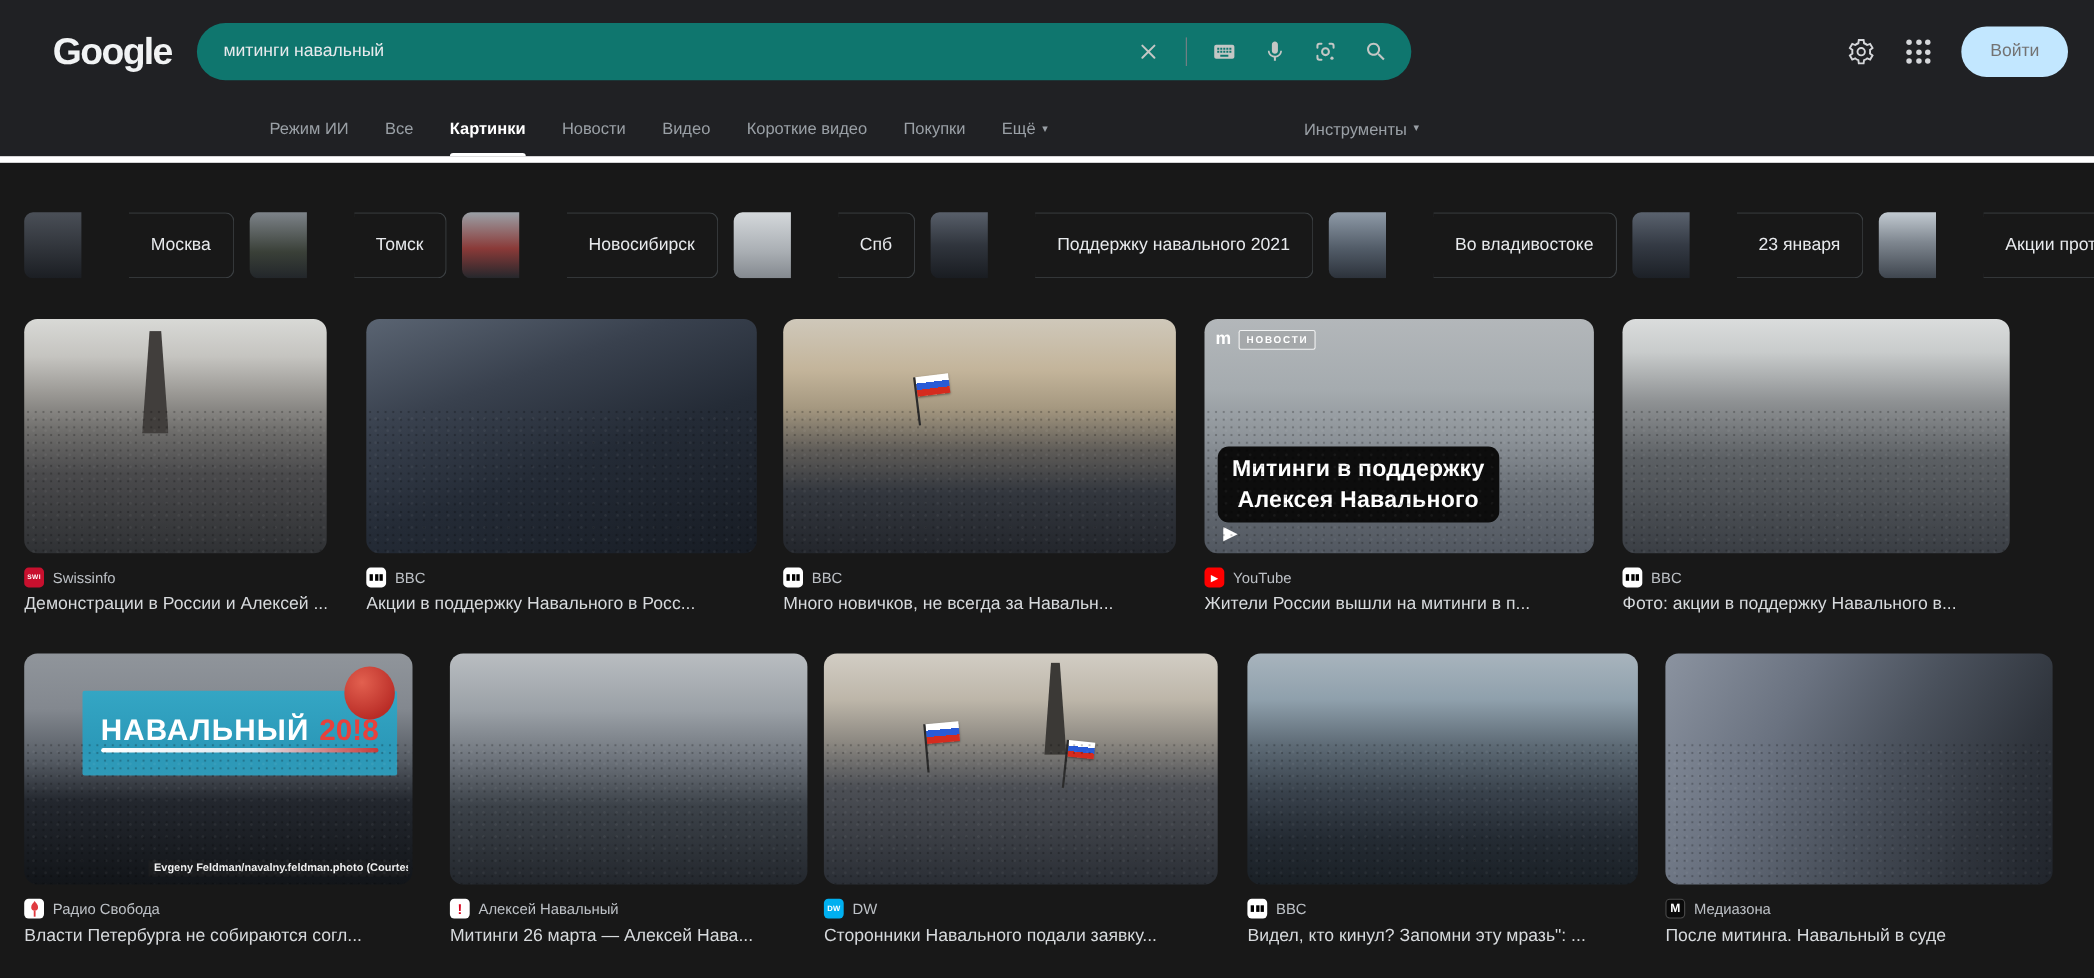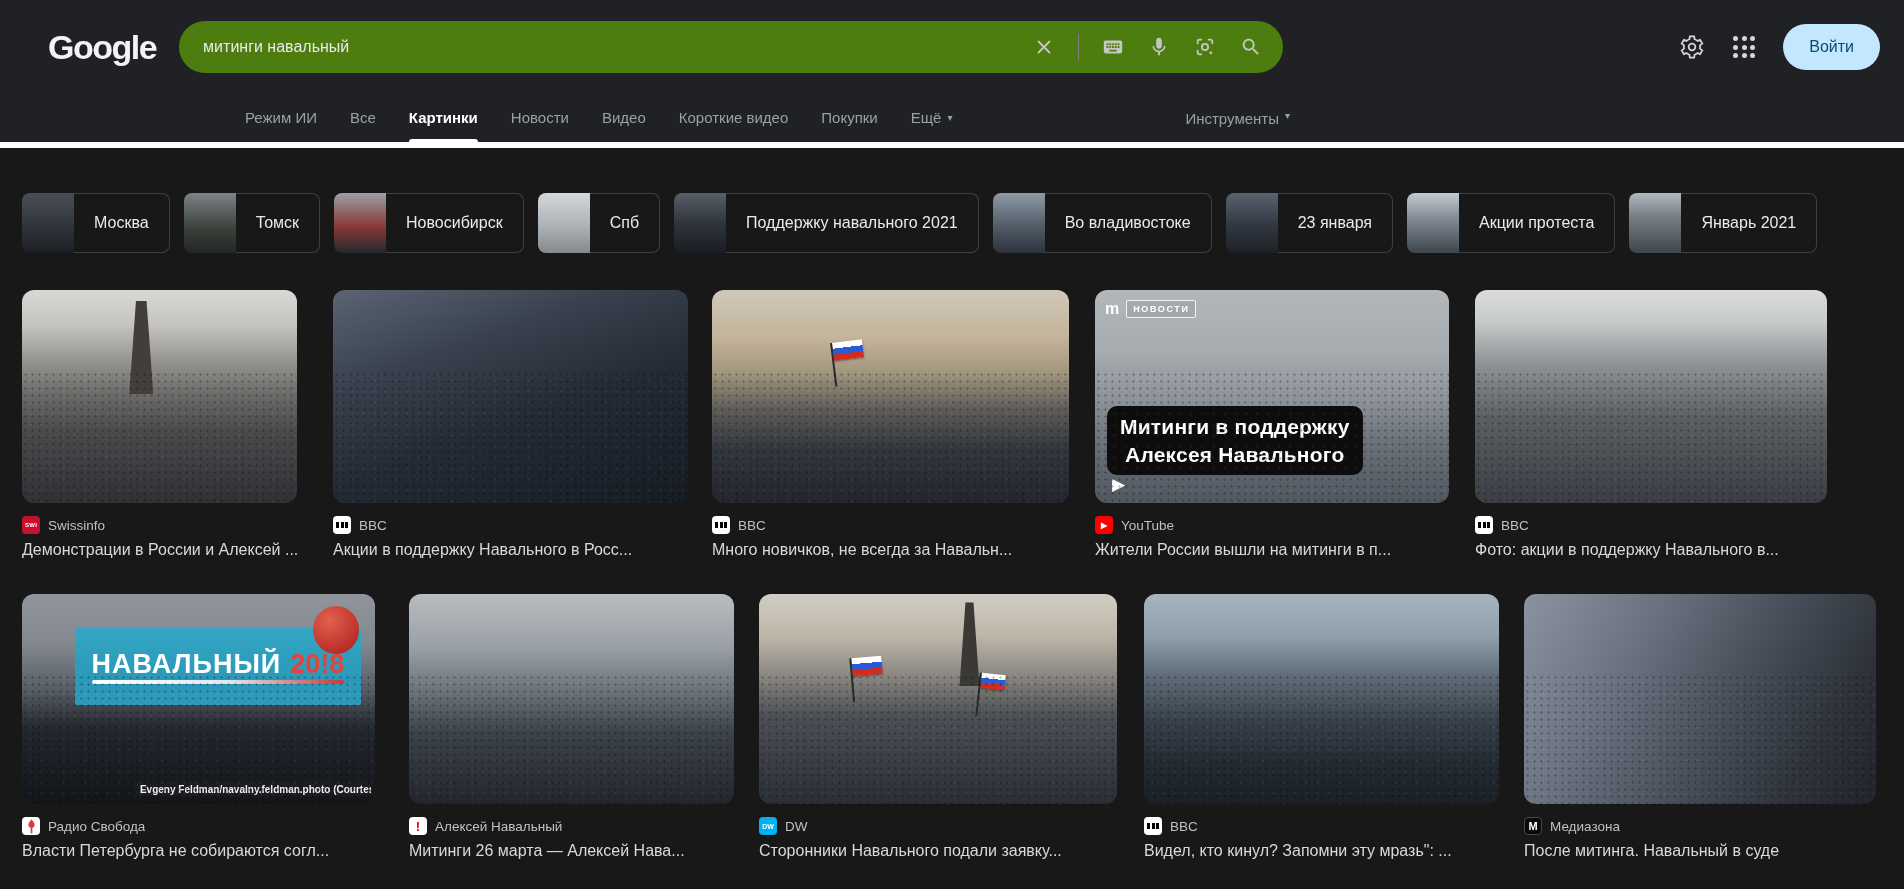--- a/index.html
+++ b/index.html
@@ -4,42 +4,42 @@
 <style>
   * { margin:0; padding:0; box-sizing:border-box; }
   html,body { background:#181818; }
   body { font-family:"Liberation Sans", sans-serif; }
   .page { position:relative; width:1904px; height:889px; background:#181818; overflow:hidden; }
 
   
   .top { background:#202124; border-bottom:6px solid #ffffff; }
   header { display:flex; align-items:center; height:94px; }
   .logo { margin-left:48px; font-size:34px; font-weight:700; letter-spacing:-1.5px; color:#f1f3f4; cursor:pointer; }
-  .searchbar { margin-left:23px; width:1104px; height:52px; background:#4d7c0f; border-radius:26px; display:flex; align-items:center; padding:0 20px 0 24px; }
+  .searchbar { margin-left:23px; width:1104px; height:52px; background:#0f766e; border-radius:26px; display:flex; align-items:center; padding:0 20px 0 24px; }
   .search-input { flex:1; background:transparent; border:none; outline:none; color:#e8eaed; font-size:16px; font-family:"Liberation Sans",sans-serif; }
   .sb-icons { display:flex; align-items:center; gap:22px; }
   .sbi { width:24px; height:24px; display:flex; align-items:center; justify-content:center; cursor:pointer; }
   .sbi svg { width:22px; height:22px; }
   .sb-sep { width:1px; height:26px; background:#7d8186; }
   .header-right { margin-left:auto; margin-right:24px; display:flex; align-items:center; gap:26px; }
   .hicon { width:26px; height:26px; display:flex; align-items:center; justify-content:center; cursor:pointer; }
   .apps-grid { display:grid; grid-template-columns:repeat(3,5px); grid-template-rows:repeat(3,5px); gap:3.5px; }
   .apps-grid i { width:5px; height:5px; border-radius:50%; background:#d5d7da; }
-  .signin { height:46px; padding:16px 26px; border-radius:23px; background:#c2e7ff; color:#0c4a6e; font-size:16px; font-weight:500; display:flex; align-items:center; cursor:pointer; }
+  .signin { height:46px; padding:16px 26px; border-radius:23px; background:#c2e7ff; color:#737373; font-size:16px; font-weight:500; display:flex; align-items:center; cursor:pointer; }
 
   nav.tabs { display:flex; align-items:center; height:48px; padding-left:245px; }
   .tab { position:relative; height:48px; line-height:46px; margin-right:33px; font-size:15px; color:#9aa0a6; cursor:pointer; white-space:nowrap; display:flex; align-items:center; gap:6px; }
   .tab.active { color:#fff; font-weight:700; }
   .tab.active::after { content:""; position:absolute; left:0; right:0; bottom:0; height:3px; background:#fff; border-radius:3px 3px 0 0; }
   .caret { font-size:10px; color:#9aa0a6; }
   .tools { margin-left:auto; margin-right:614px; font-size:15px; color:#9aa0a6; cursor:pointer; display:flex; gap:6px; white-space:nowrap; }
 
   
   .chips-row { display:flex; gap:14px; padding:45px 0 0 22px; width:1904px; overflow:hidden; }
-  .chip { display:flex; height:60px; flex:0 0 auto; cursor:pointer; }
+  .chip { display:flex; height:60px; flex:0 0 auto; cursor:pointer;gap:43px; }
   .chip-thumb { width:52px; height:60px; border-radius:8px 0 0 8px; flex:0 0 auto; }
   .chip-label { display:flex; align-items:center; padding:0 20px; border:1px solid #3c4043; border-left:none; border-radius:0 8px 8px 0; color:#e8eaed; font-size:16px; white-space:nowrap; }
   .ct1 { background:linear-gradient(180deg,#4a4f57,#1b1e23); }
   .ct2 { background:linear-gradient(180deg,#7d8389,#3a4038 60%,#22262a); }
   .ct3 { background:linear-gradient(180deg,#9aa0a6,#8a3a38 55%,#24272c); }
   .ct4 { background:linear-gradient(180deg,#d4d8db,#a9aeb3 60%,#84898f); }
   .ct5 { background:linear-gradient(180deg,#585f6a,#30353d 50%,#191c21); }
   .ct6 { background:linear-gradient(180deg,#8e9aa7,#525c68 55%,#2c323b); }
   .ct7 { background:linear-gradient(180deg,#5a626e,#343a44 50%,#1c2026); }
   .ct8 { background:linear-gradient(180deg,#c2cad1,#7f8790 45%,#3e454e); }
@@ -347,21 +347,21 @@
         <div class="thumb i-r2c2 crowd-tex"></div>
         <figcaption>
           <div class="src-row">
             <span class="fav fav-navalny">!</span>
             <span class="src-name">Алексей Навальный</span>
           </div>
           <div class="title">Митинги 26 марта — Алексей Нава...</div>
         </figcaption>
       </figure>
 
-      <figure class="card" style="width:358px;margin-left:25px">
+      <figure class="card" style="width:358px;margin-left:15px">
         <div class="thumb i-r2c3 crowd-tex">
           <div class="flag" style="left:26%;top:30%;transform:rotate(-5deg)"></div>
           <div class="flag" style="left:62%;top:38%;width:24px;height:15px;transform:rotate(6deg)"></div>
         </div>
         <figcaption>
           <div class="src-row">
             <span class="fav fav-dw">DW</span>
             <span class="src-name">DW</span>
           </div>
           <div class="title">Сторонники Навального подали заявку...</div>

